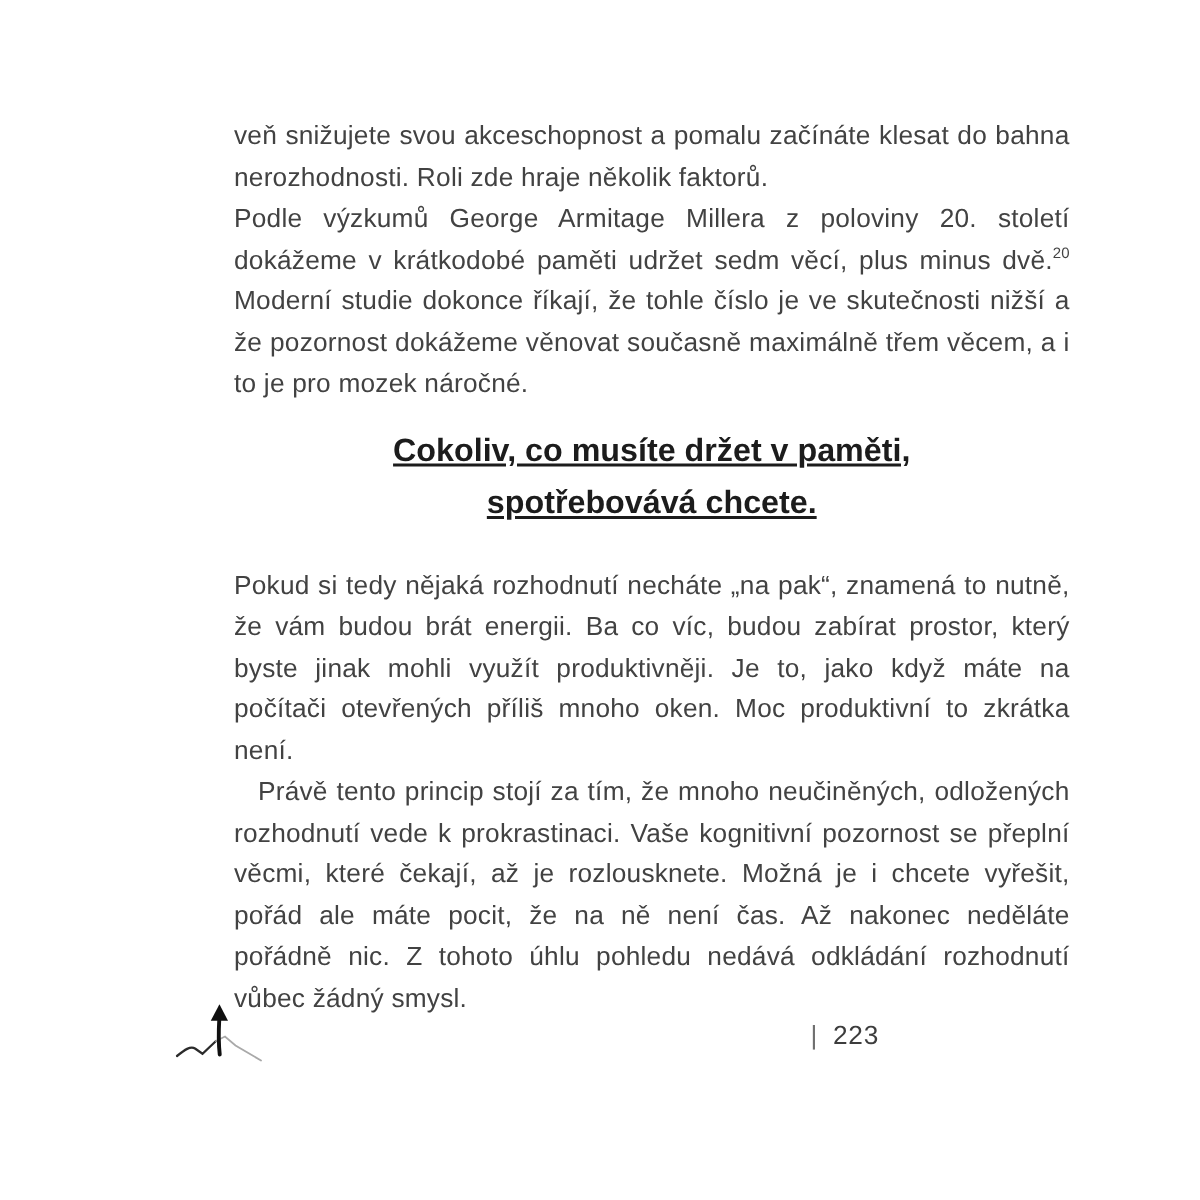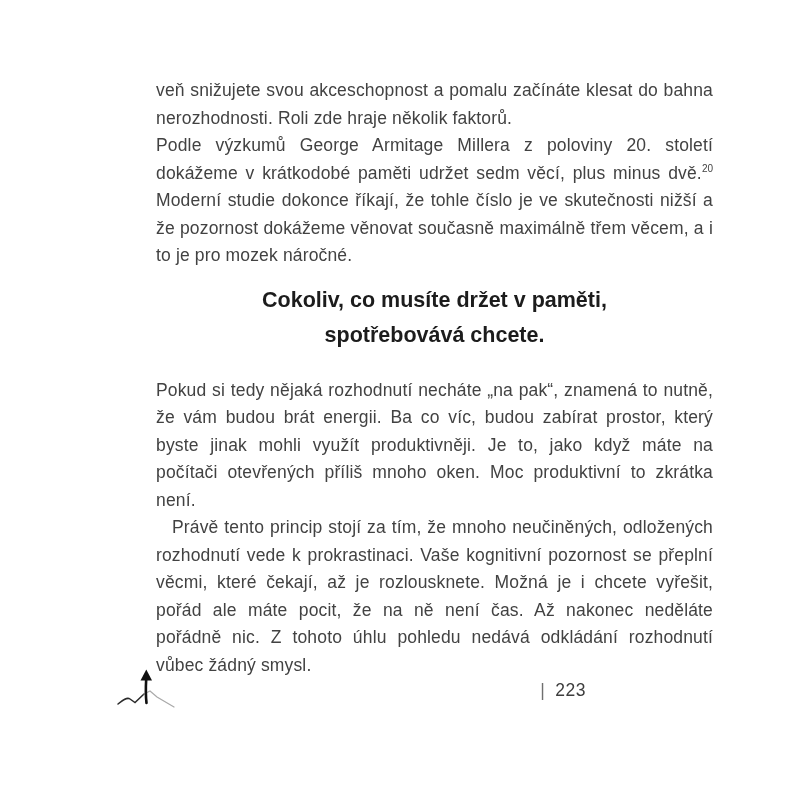--- a/index.html
+++ b/index.html
@@ -37,20 +37,21 @@
     margin: 15px 0 6px 0;
   }
   .pull-quote {
     text-align: center;
     font-weight: 700;
     color: #1c1c1c;
     font-size: 21.5px;
     line-height: 35px;
     letter-spacing: 0;
     margin: 13px 0 24px 0;
+    text-decoration: underline;
   }
   .indent-first { text-indent: 16px; }
   sup.fnref {
     font-size: 10px;
     line-height: 0;
     vertical-align: super;
     letter-spacing: 0;
   }
   .footer {
     position: absolute;

